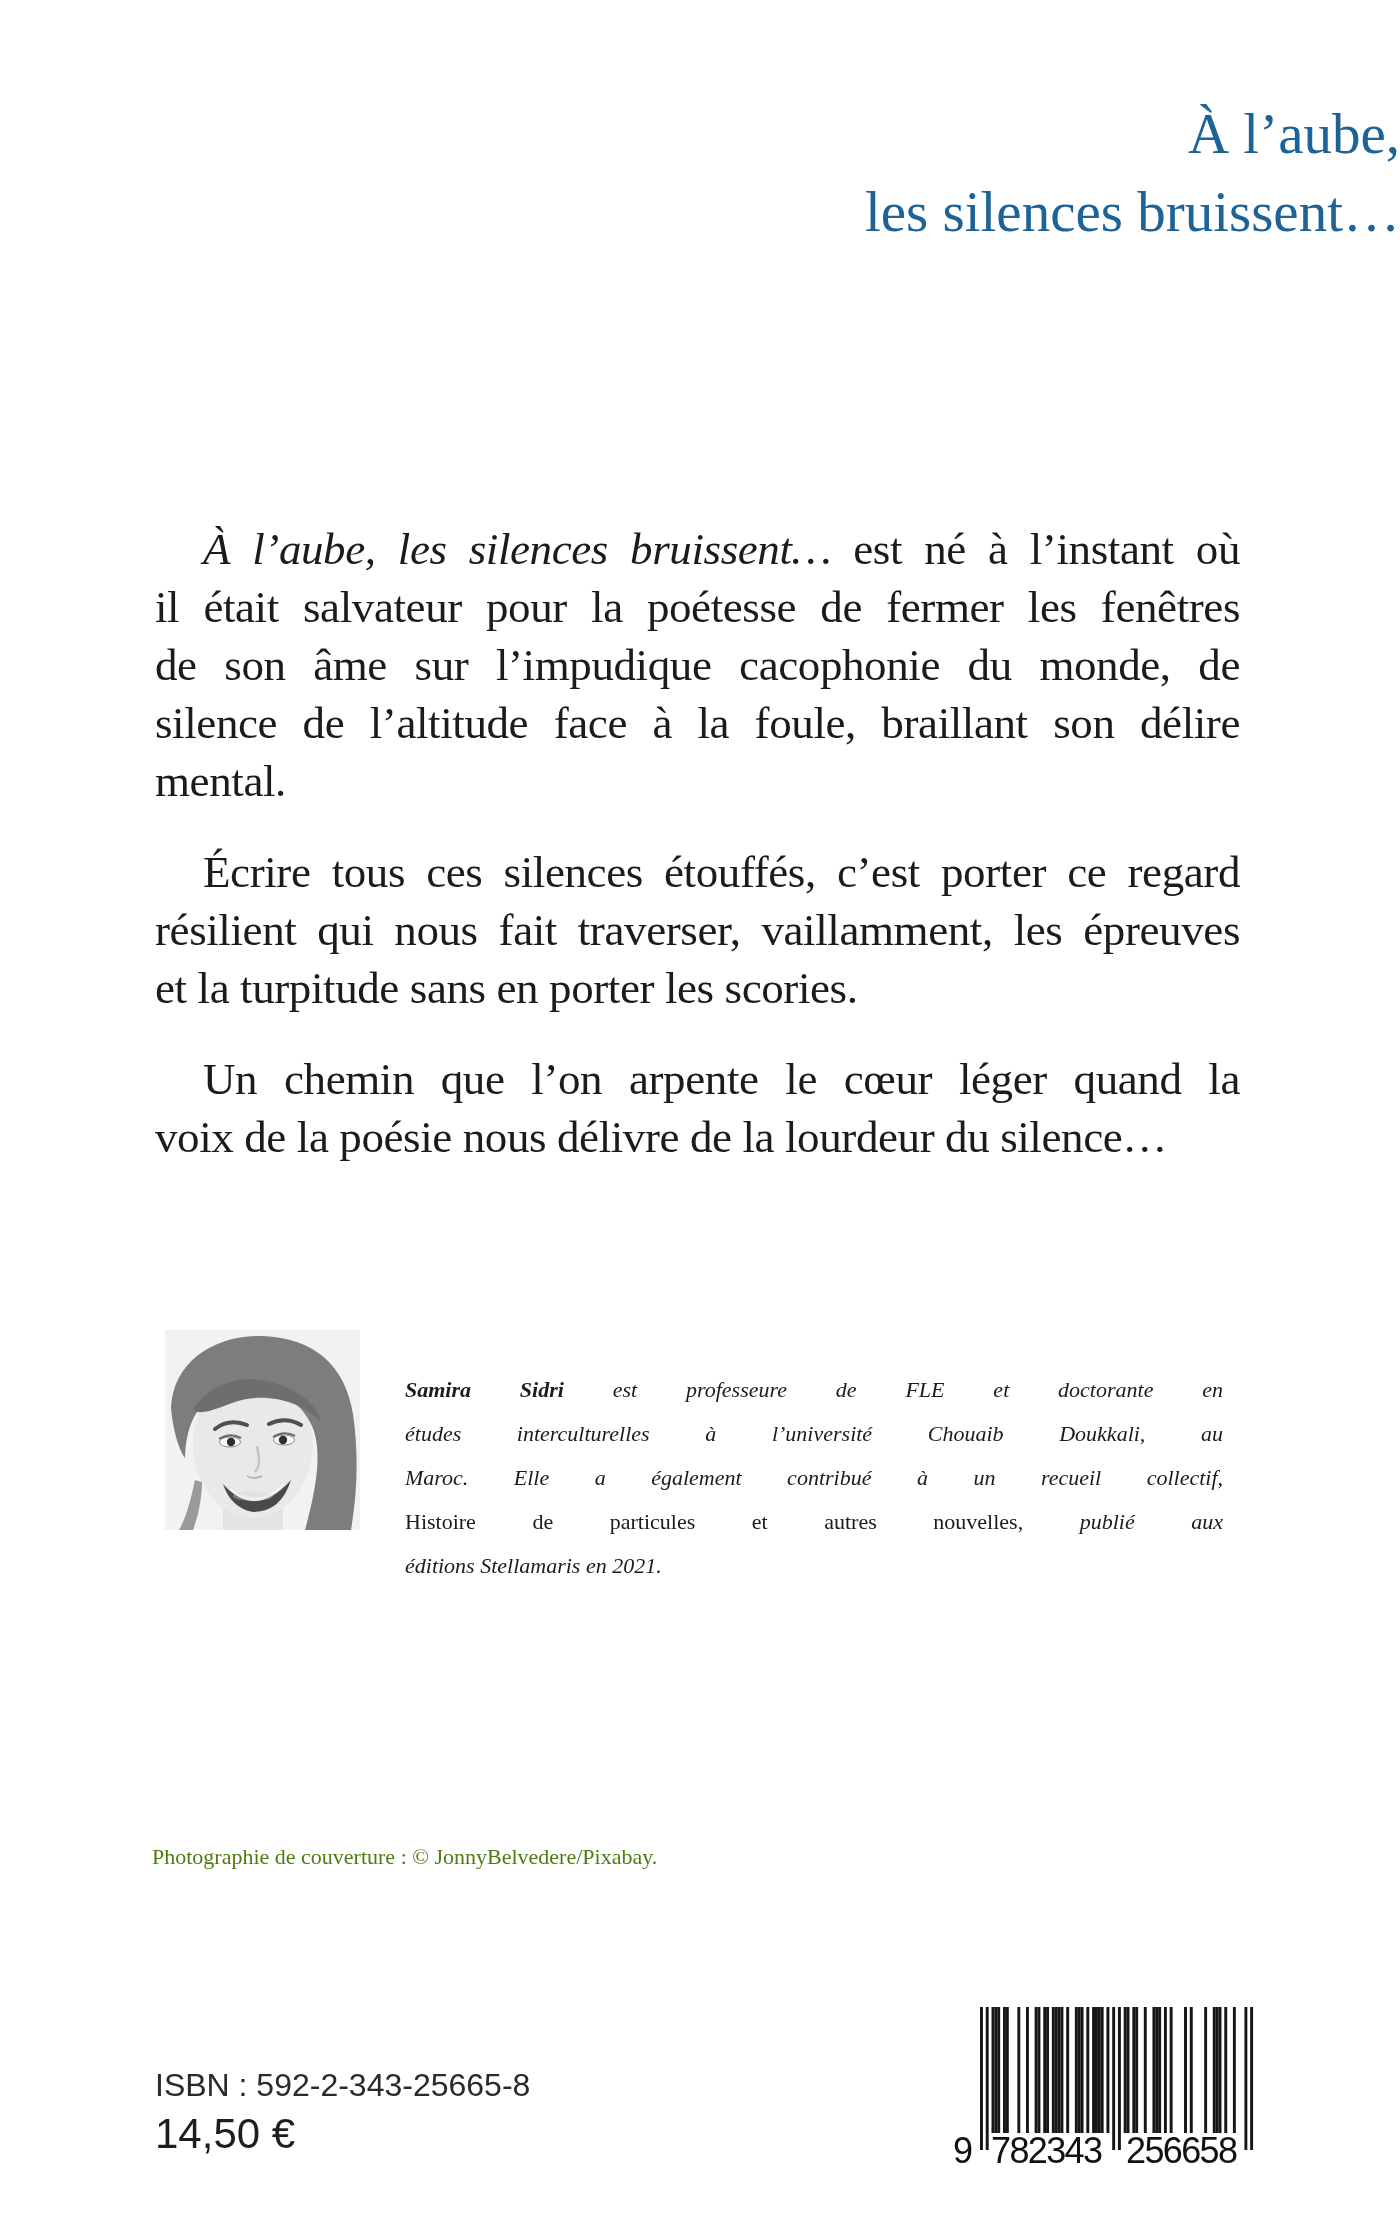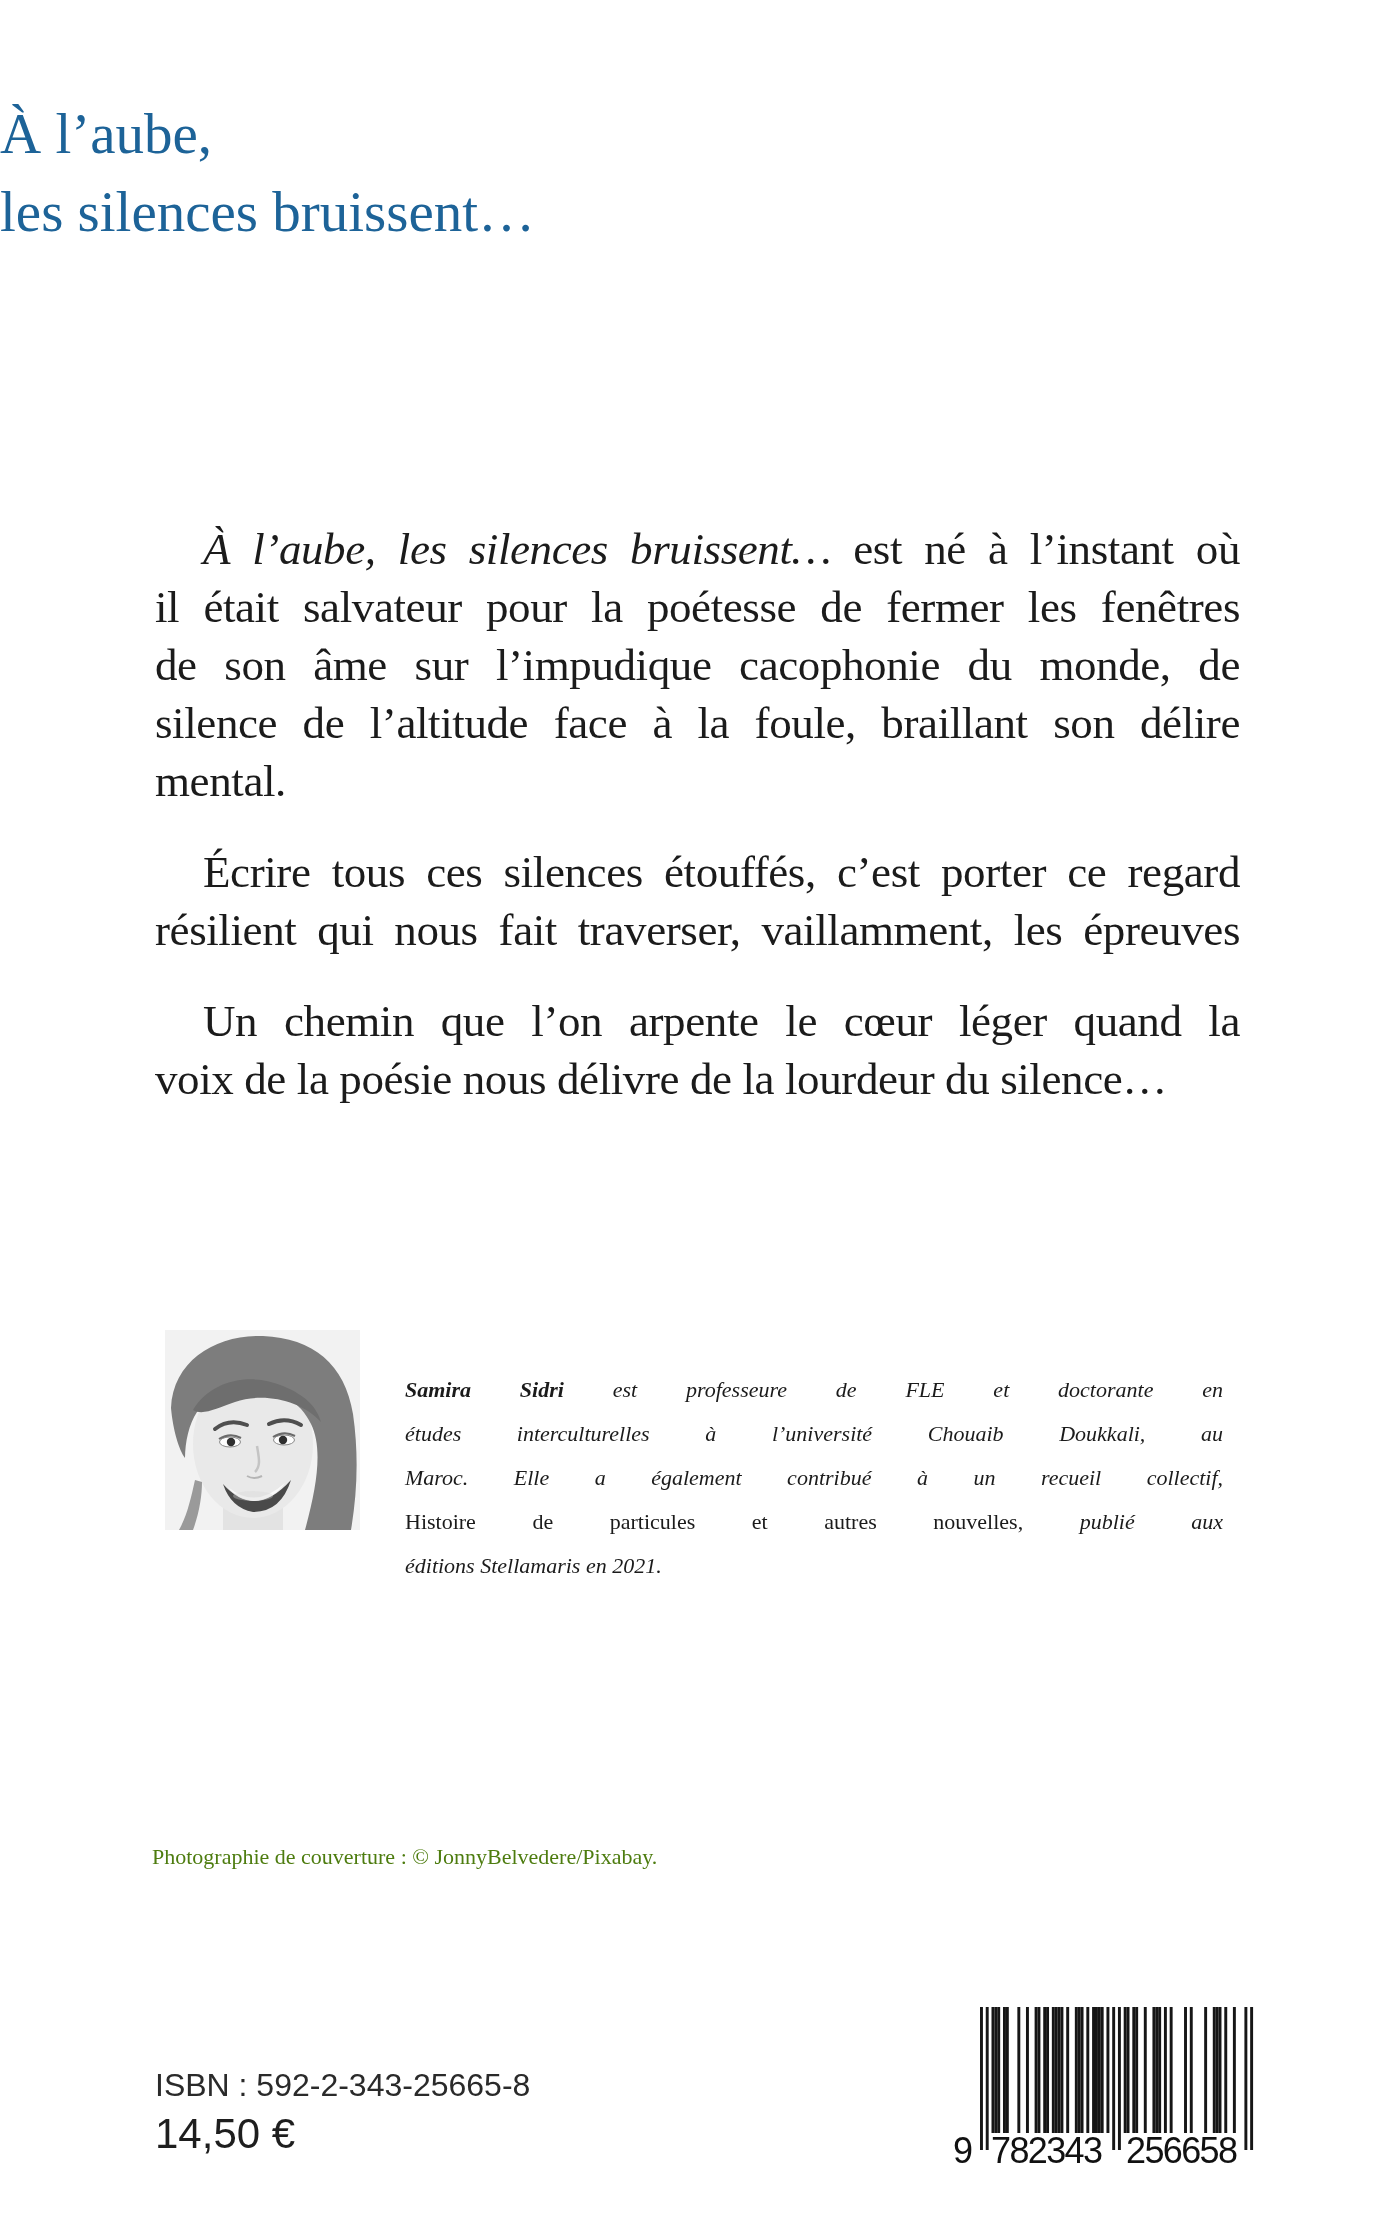--- a/index.html
+++ b/index.html
@@ -3,21 +3,21 @@
 <meta charset="utf-8">
 <style>
   html,body { margin:0; padding:0; background:#ffffff; }
   .page {
     position:relative; width:1400px; height:2231px;
     background:#ffffff; overflow:hidden;
     font-family:"Liberation Serif", serif; color:#1b1b1b;
   }
   .title {
     position:absolute; top:95px; left:0; width:1400px;
-    text-align:left; font-size:57px; line-height:78px;
+    text-align:right; font-size:57px; line-height:78px;
   }
   .synopsis {
     position:absolute; left:155px; top:487px; width:1085px;
     font-size:45px; line-height:58px; letter-spacing:-0.4px;
   }
   .synopsis .p + .p { margin-top:22px; }
   .line { text-align:justify; }
   .line.just { text-align-last:justify; }
   .line.ind { text-indent:48px;margin-top:33px; }
   .it  { font-style:italic; }
@@ -53,20 +53,21 @@
       <div class="p">
         <div class="line just ind"><span class="it">À l’aube, les silences bruissent… </span><span class="rm">est né à l’instant où</span></div>
         <div class="line just"><span class="rm">il était salvateur pour la poétesse de fermer les fenêtres</span></div>
         <div class="line just"><span class="rm">de son âme sur l’impudique cacophonie du monde, de</span></div>
         <div class="line just"><span class="rm">silence de l’altitude face à la foule, braillant son délire</span></div>
         <div class="line"><span class="rm">mental.</span></div>
       </div>
       <div class="p">
         <div class="line just ind"><span class="rm">Écrire tous ces silences étouffés, c’est porter ce regard</span></div>
         <div class="line just"><span class="rm">résilient qui nous fait traverser, vaillamment, les épreuves</span></div>
+        <div class="line"><span class="rm">et la turpitude sans en porter les scories.</span></div>
       </div>
       <div class="p">
         <div class="line just ind"><span class="rm">Un chemin que l’on arpente le cœur léger quand la</span></div>
         <div class="line"><span class="rm">voix de la poésie nous délivre de la lourdeur du silence…</span></div>
       </div>
     </div>
 
   <svg class="photo" viewBox="0 0 195 200" xmlns="http://www.w3.org/2000/svg" role="img">
     <rect width="195" height="200" fill="#f2f2f2"></rect>
     <rect x="58" y="160" width="60" height="40" fill="#e3e3e3"></rect>

